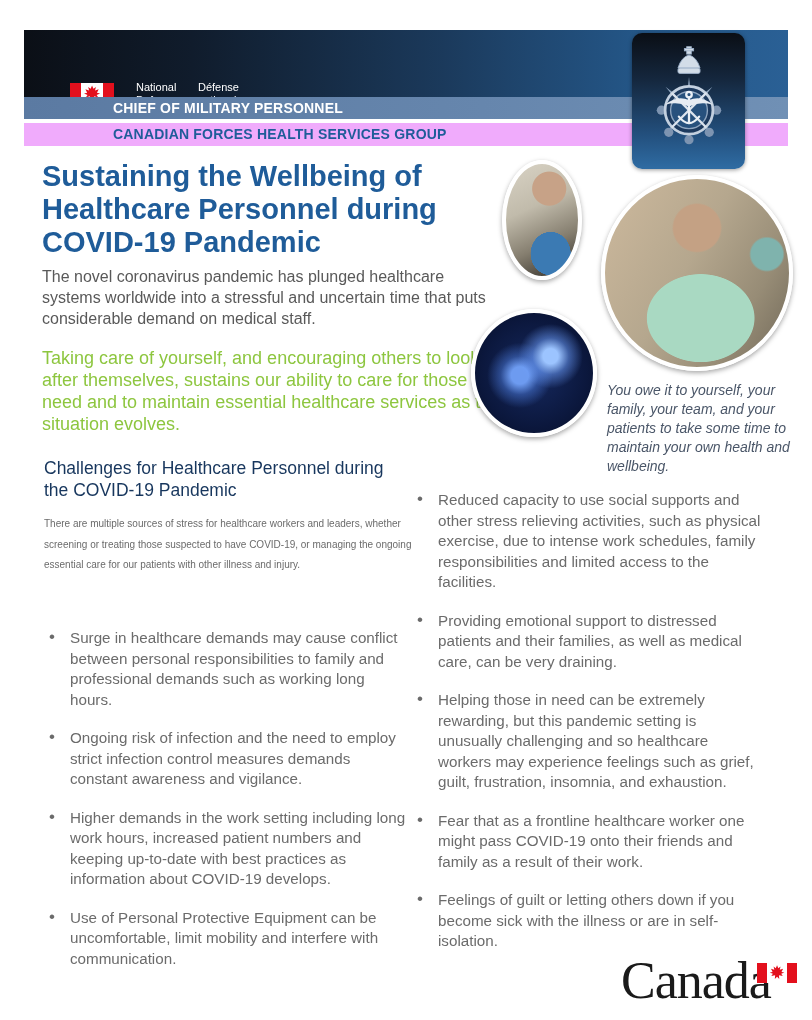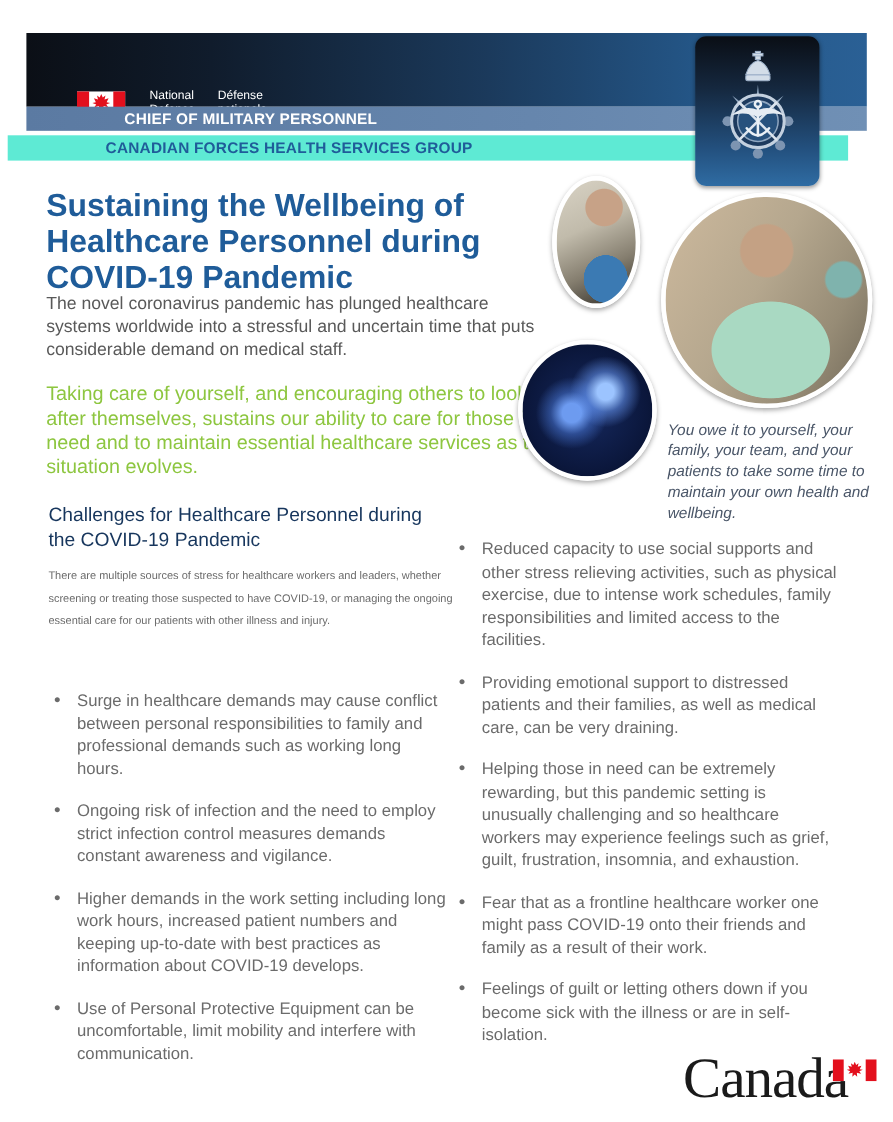--- a/index.html
+++ b/index.html
@@ -8,41 +8,41 @@
   .page { position:relative; width:812px; height:1020px; background:#ffffff; overflow:hidden; }
 
   
   .band1 { position:absolute; left:24px; top:30px; width:764px; height:67px;
     background:linear-gradient(90deg,#0b0f16 0%,#101c2c 22%,#1b3a5c 55%,#245687 80%,#2a6095 100%); }
   .band2 { position:absolute; left:24px; top:97px; width:764px; height:24px;
     background:linear-gradient(90deg,#5b7aa2 0%,#6686ad 60%,#7090b5 100%);
     border-bottom:2px solid #ffffff; }
   .band2-text { position:absolute; left:89px; top:3px; color:#ffffff; font-weight:bold;
     font-size:14px; letter-spacing:.2px; }
-  .band3 { position:absolute; left:7px; top:123px; width:764px; height:23px;
-    background:#5eead4; }
+  .band3 { position:absolute; left:24px; top:123px; width:764px; height:23px;
+    background:#f0abfc; }
   .band3-text { position:absolute; left:89px; top:3px; color:#1f5c99; font-weight:bold;
     font-size:14px; letter-spacing:.2px; }
 
   .flag-header { position:absolute; left:46px; top:53px; width:44px; height:22px; }
   .dept-text { position:absolute; top:51px; color:#ffffff; font-size:11px; line-height:13px; }
   .dept-en { left:112px; }
   .dept-fr { left:174px; }
 
   
   .badge { position:absolute; left:632px; top:33px; width:113px; height:136px;
     border-radius:10px;
     background:linear-gradient(180deg,#0a0e15 0%,#15283f 35%,#23507e 75%,#2f6ca3 100%);
     box-shadow:0 1px 4px rgba(0,0,0,.4);
     display:flex; align-items:center; justify-content:center; }
   .badge svg { width:92px; height:118px; }
 
   
   .title { position:absolute; left:42px; top:160px; width:478px;
-    color:#1f5c99; font-weight:bold; font-size:29px; line-height:33px;margin-top:11px; }
+    color:#1f5c99; font-weight:bold; font-size:29px; line-height:33px; }
   .intro { position:absolute; left:42px; top:266px; width:462px;
     color:#595959; font-size:16px; line-height:21px; }
   .highlight { position:absolute; left:42px; top:347px; width:478px;
     color:#8dc63f; font-size:18px; line-height:22px; }
 
   .section-heading { position:absolute; left:44px; top:457px; width:352px;
     color:#17365d; font-weight:normal; font-size:17.5px; line-height:22px; }
   .section-lead { position:absolute; left:44px; top:514px; width:374px;
     color:#6b6b6b; font-size:10px; line-height:20.5px; }
 

